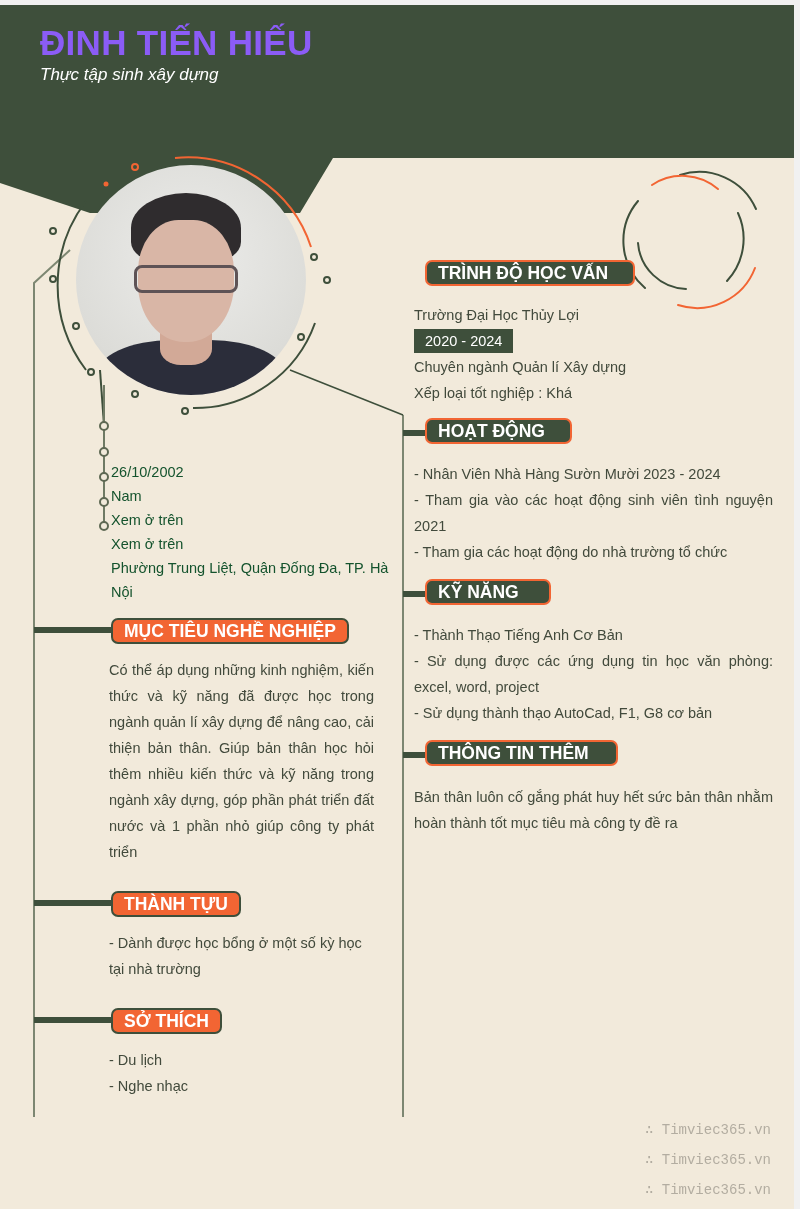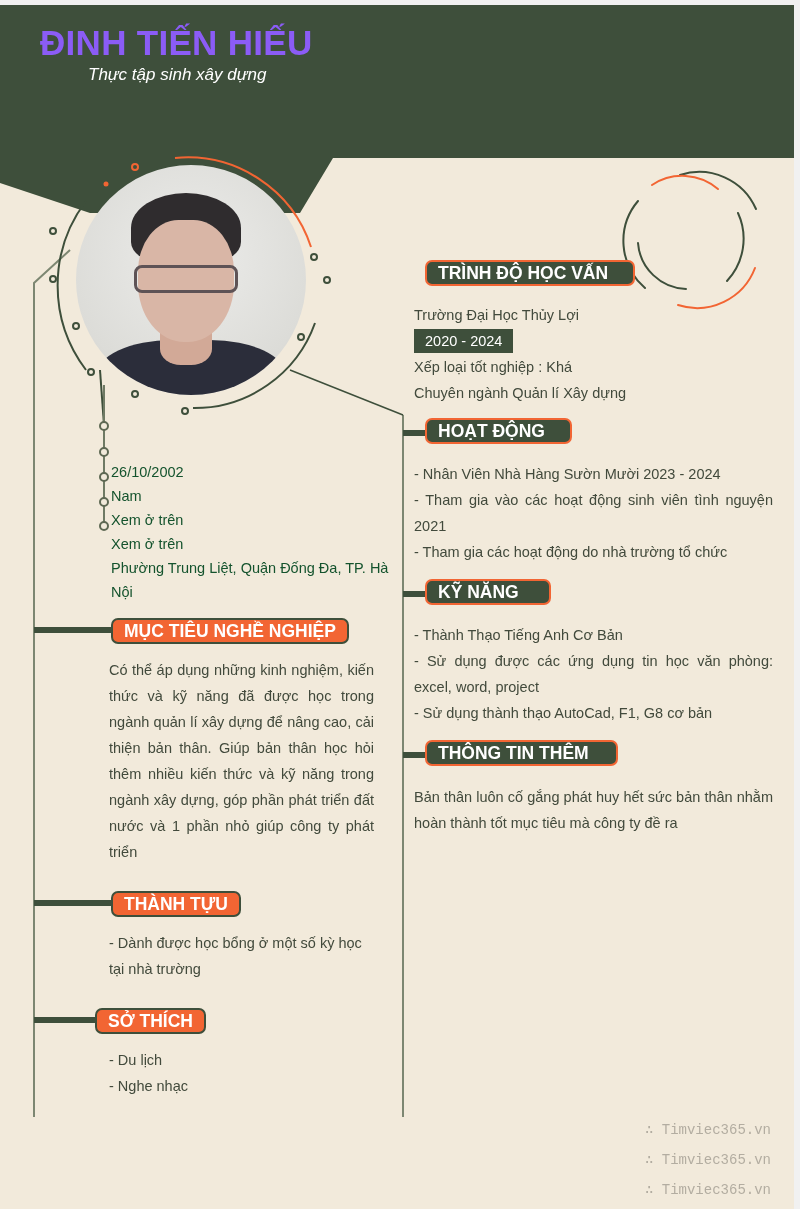--- a/index.html
+++ b/index.html
@@ -12,21 +12,21 @@
     position: absolute; left: 0; top: 5px; width: 794px; height: 1204px;
     background: #f2eadb; overflow: hidden;
   }
   svg.bg { position: absolute; left: 0; top: 0; }
   .name {
     position: absolute; left: 40px; top: 18px;
     color: #8b5cf6; font-weight: bold; font-size: 35px; letter-spacing: 0.3px;
   }
   .title {
     position: absolute; left: 40px; top: 60px;
-    color: #ffffff; font-style: italic; font-size: 17px; margin-left: 48px;
+    color: #ffffff; font-style: italic; font-size: 17px;
   }
   .avatar {
     position: absolute; left: 76px; top: 160px; width: 230px; height: 230px;
     border-radius: 50%; overflow: hidden;
     background: radial-gradient(circle at 50% 40%, #ececea 0%, #dcdcd8 70%, #cfcfcb 100%);
   }
   .avatar .hair { position:absolute; left:55px; top:28px; width:110px; height:70px; background:#2f2c2e; border-radius:50% 50% 30% 30%; }
   .avatar .face { position:absolute; left:62px; top:55px; width:96px; height:122px; background:#d9b6a6; border-radius:42% 42% 48% 48%; }
   .avatar .glasses { position:absolute; left:58px; top:100px; width:104px; height:28px; border:3px solid #5e5356; border-radius:8px; box-sizing:border-box; }
   .avatar .glasses:after { content:""; position:absolute; left:47px; top:-3px; width:4px; height:28px; background:#f2eadb00; }
@@ -135,32 +135,32 @@
   <div class="badge orange" style="left:111px; top:613px;">MỤC TIÊU NGHỀ NGHIỆP</div>
   <div class="text just" style="left:109px; top:652px; width:265px;">Có thể áp dụng những kinh nghiệm, kiến thức và kỹ năng đã được học trong ngành quản lí xây dựng để nâng cao, cải thiện bản thân. Giúp bản thân học hỏi thêm nhiều kiến thức và kỹ năng trong ngành xây dựng, góp phần phát triển đất nước và 1 phần nhỏ giúp công ty phát triển</div>
 
   <div class="bar" style="left:34px; top:895px; width:80px;"></div>
   <div class="badge orange" style="left:111px; top:886px;">THÀNH TỰU</div>
   <div class="text" style="left:109px; top:925px; width:270px;">
     <p>- Dành được học bổng ở một số kỳ học tại nhà trường</p>
   </div>
 
   <div class="bar" style="left:34px; top:1012px; width:80px;"></div>
-  <div class="badge orange" style="left:95px; top:1003px;text-align:right;">SỞ THÍCH</div>
+  <div class="badge orange" style="left:111px; top:1003px;text-align:right;">SỞ THÍCH</div>
   <div class="text" style="left:109px; top:1042px; width:270px;">
     <p>- Du lịch</p>
     <p>- Nghe nhạc</p>
   </div>
 
   <div class="badge green" style="left:425px; top:255px; width:210px;">TRÌNH ĐỘ HỌC VẤN</div>
   <div class="text" style="left:414px; top:297px; width:360px;">
     <p>Trường Đại Học Thủy Lợi</p>
     <p><span class="year-tag">2020 - 2024</span></p>
+    <p>Chuyên ngành Quản lí Xây dựng</p>
     <p>Xếp loại tốt nghiệp : Khá</p>
-    <p>Chuyên ngành Quản lí Xây dựng</p>
   </div>
 
   <div class="bar" style="left:403px; top:425px; width:25px;"></div>
   <div class="badge green" style="left:425px; top:413px; width:147px;">HOẠT ĐỘNG</div>
   <div class="text just" style="left:414px; top:456px; width:359px;">
     <p>- Nhân Viên Nhà Hàng Sườn Mười 2023 - 2024</p>
     <p style="text-align:justify; text-align-last:left;">- Tham gia vào các hoạt động sinh viên tình nguyện 2021</p>
     <p>- Tham gia các hoạt động do nhà trường tổ chức</p>
   </div>
 

